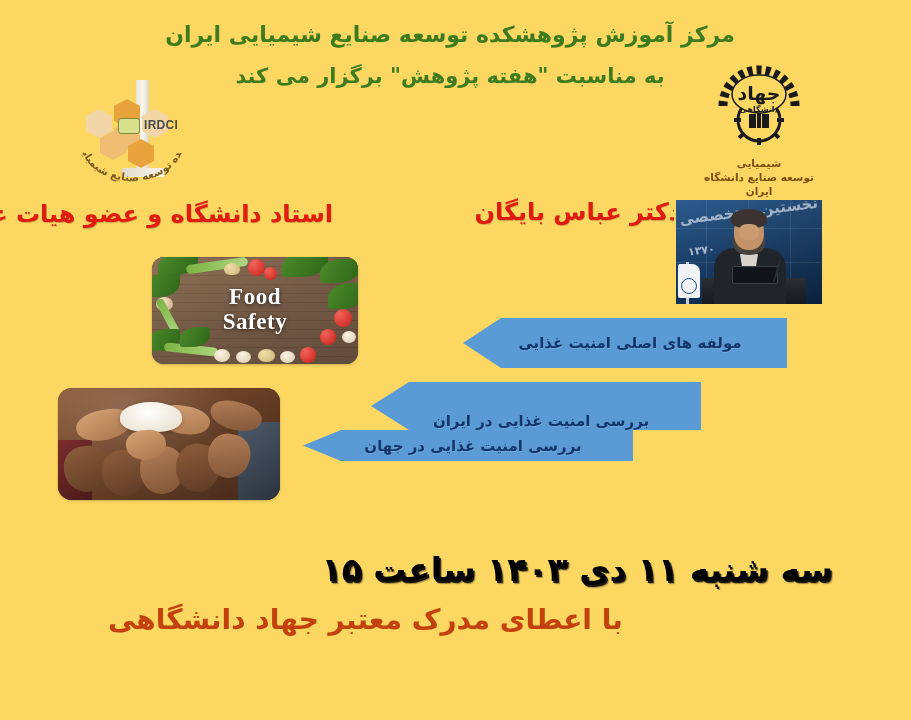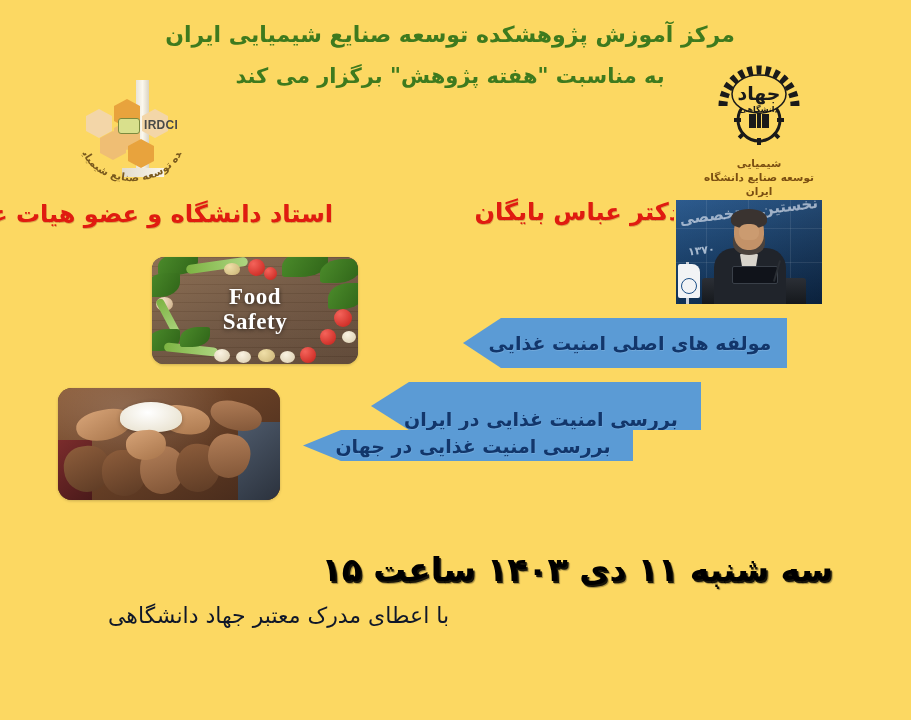--- a/index.html
+++ b/index.html
@@ -364,21 +364,21 @@
     background: #5B9BD5;
     display: flex;
     align-items: center;
     justify-content: center;
     clip-path: polygon(38px 0, 100% 0, 100% 100%, 38px 100%, 0 50%);
     box-shadow: 1px 1px 2px rgba(0,0,0,0.12);
   }
   .arrow-banner .banner-text {
     color: #12366B;
     font-weight: bold;
-    font-size: 19px;
+    font-size: 15px;
     direction: rtl;
     white-space: nowrap;
     padding-right: 18px;
     padding-left: 28px;
     text-shadow: 0.5px 0.5px 0 rgba(255,255,255,0.12);
   }
   #banner-1 { left: 463px; top: 318px; width: 324px; height: 50px; }
   #banner-2 { left: 371px; top: 382px; width: 330px; height: 48px; align-items: flex-end; }
   #banner-3 { left: 303px; top: 430px; width: 330px; height: 31px; }
 
@@ -393,23 +393,23 @@
     white-space: nowrap;
     text-shadow:
       1.5px 1.5px 0 rgba(0,0,0,0.85),
       2.5px 2.5px 1px rgba(0,0,0,0.35);
   }
 
   
   #certificate-line {
     position: absolute;
     left: 108px; top: 603px;
-    color: #0f172a;
-    font-weight: normal;
-    font-size: 22px;
+    color: #c2410c;
+    font-weight: bold;
+    font-size: 28px;
     direction: rtl;
     white-space: nowrap;
   }
 </style>
 </head>
 <body>
 
 <div id="poster">
 
   <div class="header-line" id="hdr1">مرکز آموزش پژوهشکده توسعه صنایع شیمیایی ایران</div>

